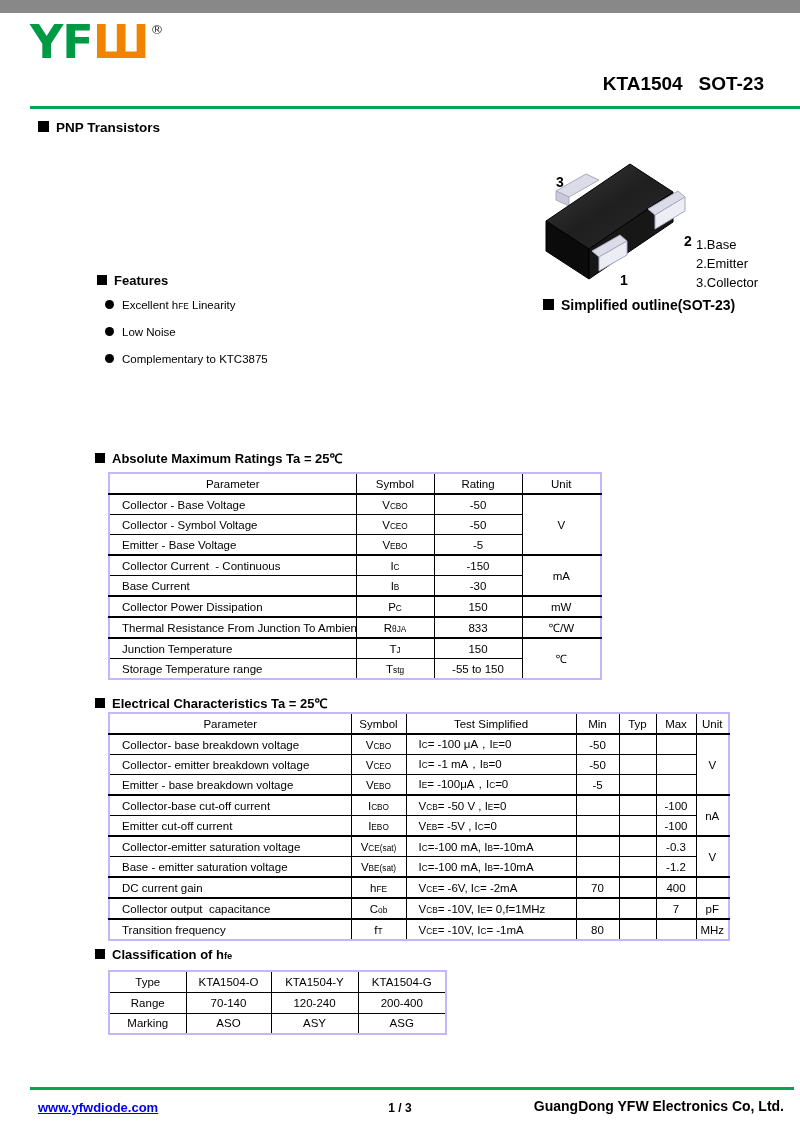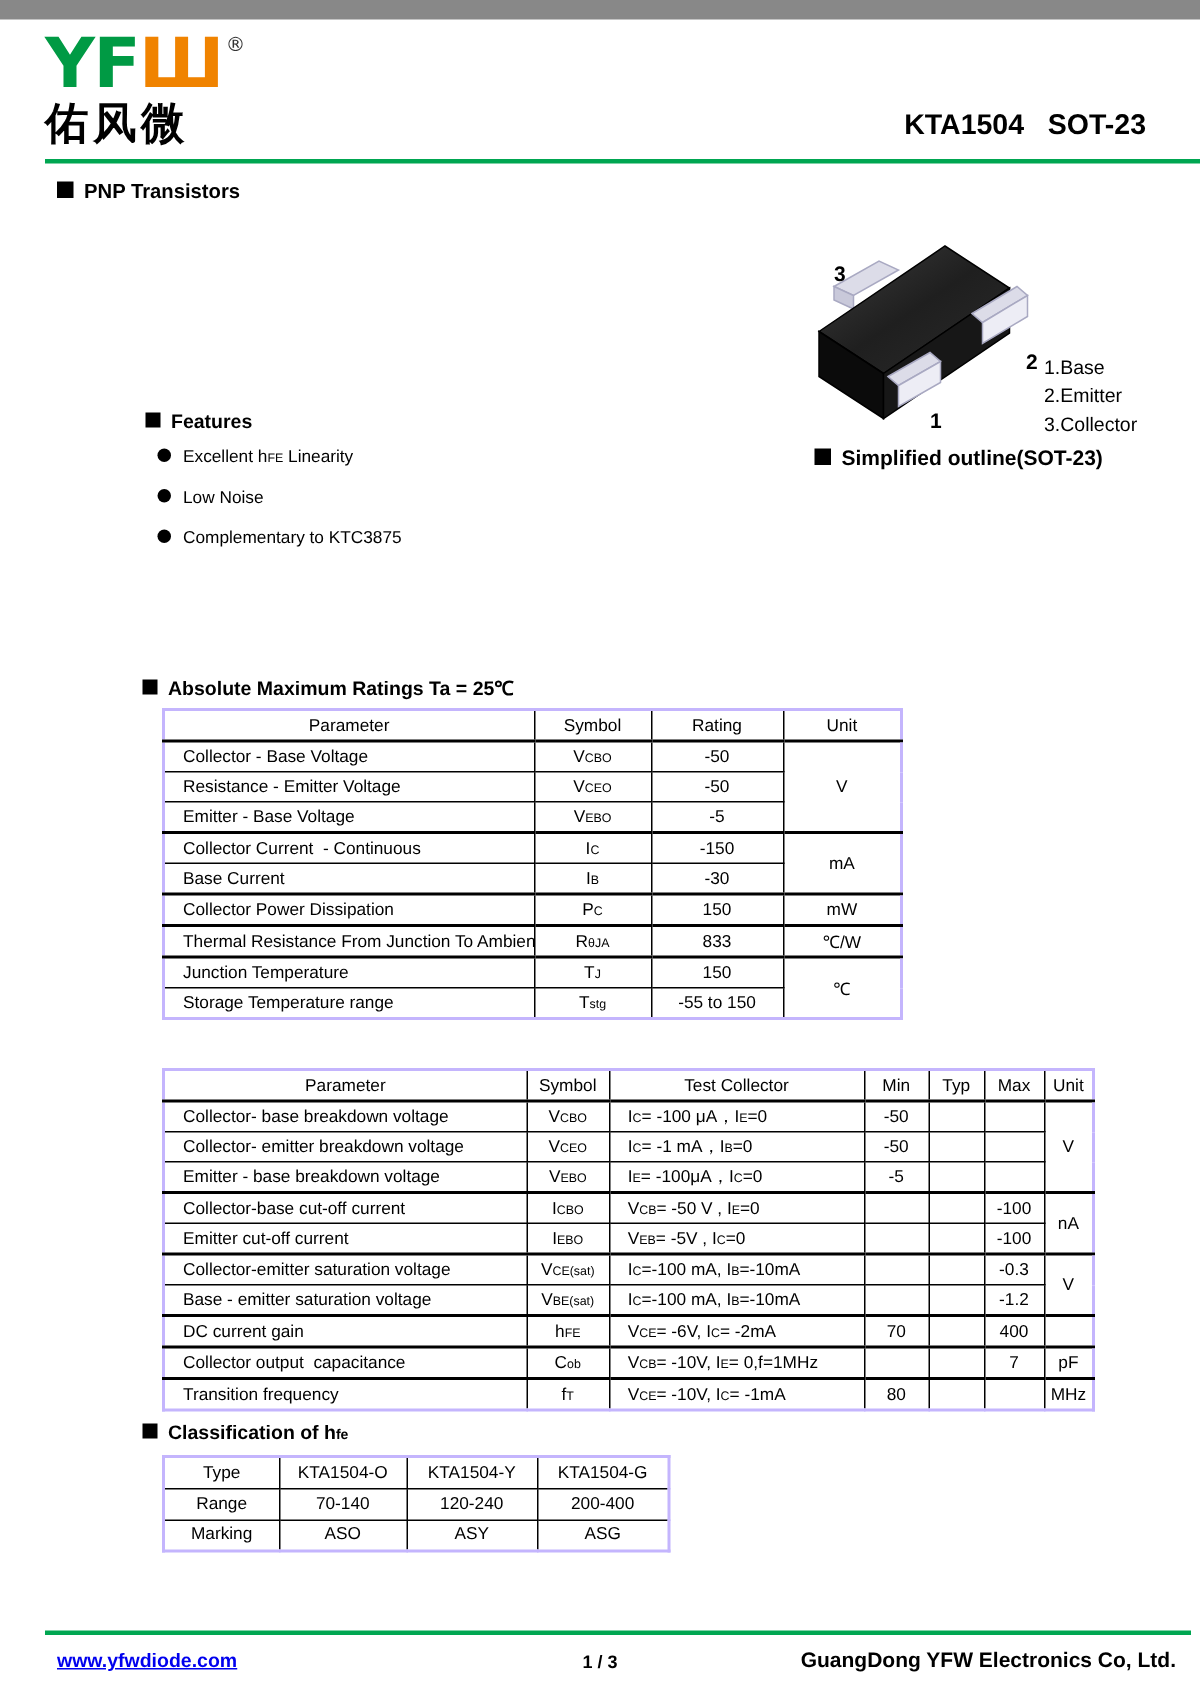--- a/index.html
+++ b/index.html
@@ -51,21 +51,20 @@
   .footer-page{position:absolute;left:0;right:0;top:1088px;text-align:center;font-size:12px;font-weight:bold;}
   .footer-company{position:absolute;right:16px;top:1085px;font-size:14px;font-weight:bold;}
 </style>
 </head>
 <body>
 
 <div class="page">
 
   <div class="logo">
     <div class="logo-latin"><span class="logo-yf">YF</span><span class="logo-w">Ш</span><span class="logo-reg">®</span></div>
-    <div class="logo-cn">佑风微</div>
   </div>
   <div class="doc-title">KTA1504   SOT-23</div>
   <div class="rule-top"></div>
 
   <div class="pnp-heading"><span class="sq" style="width:11px;height:11px"></span><span>PNP Transistors</span></div>
 
   <div class="features">
     <div class="features-title"><span class="sq"></span><span>Features</span></div>
     <div class="feature-item"><span class="dot"></span><span><span>Excellent h</span><span class="sb">FE</span><span> Linearity</span></span></div>
     <div class="feature-item"><span class="dot"></span><span>Low Noise</span></div>
@@ -127,21 +126,21 @@
       <td>Rating</td>
       <td>Unit</td>
     </tr>
     <tr class="grp">
       <td class="tdl">Collector - Base Voltage</td>
       <td><span>V</span><span class="sb">CBO</span><span></span></td>
       <td>-50</td>
       <td rowspan="3">V</td>
     </tr>
     <tr>
-      <td class="tdl">Resistance - Emitter Voltage</td>
+      <td class="tdl">Collector - Symbol Voltage</td>
       <td><span>V</span><span class="sb">CEO</span><span></span></td>
       <td>-50</td>
     </tr>
     <tr>
       <td class="tdl">Emitter - Base Voltage</td>
       <td><span>V</span><span class="sb">EBO</span><span></span></td>
       <td>-5</td>
     </tr>
     <tr class="grp">
       <td class="tdl">Collector Current  - Continuous</td>
@@ -173,35 +172,36 @@
       <td rowspan="2">℃</td>
     </tr>
     <tr>
       <td class="tdl">Storage Temperature range</td>
       <td><span>T</span><span class="sb">stg</span><span></span></td>
       <td>-55 to 150</td>
     </tr>
   </tbody>
     </table>
 
+  <div class="sec-title" style="left:95px;top:681px"><span class="sq"></span><span>Electrical Characteristics Ta = 25℃</span></div>
   <table class="ds" style="left:108px;top:699px;width:620px">
     <colgroup>
         <col style="width:242px">
         <col style="width:55px">
         <col style="width:170px">
         <col style="width:43px">
         <col style="width:37px">
         <col style="width:40px">
         <col style="width:33px">
       </colgroup>
     <tbody>
         <tr>
       <td>Parameter</td>
       <td>Symbol</td>
-      <td>Test Collector</td>
+      <td>Test Simplified</td>
       <td>Min</td>
       <td>Typ</td>
       <td>Max</td>
       <td>Unit</td>
     </tr>
     <tr class="grp">
       <td class="tdl">Collector- base breakdown voltage</td>
       <td><span>V</span><span class="sb">CBO</span><span></span></td>
       <td class="tdl"><span>I</span><span class="sb">C</span><span>= -100 μA，I</span><span class="sb">E</span><span>=0</span></td>
       <td>-50</td>

